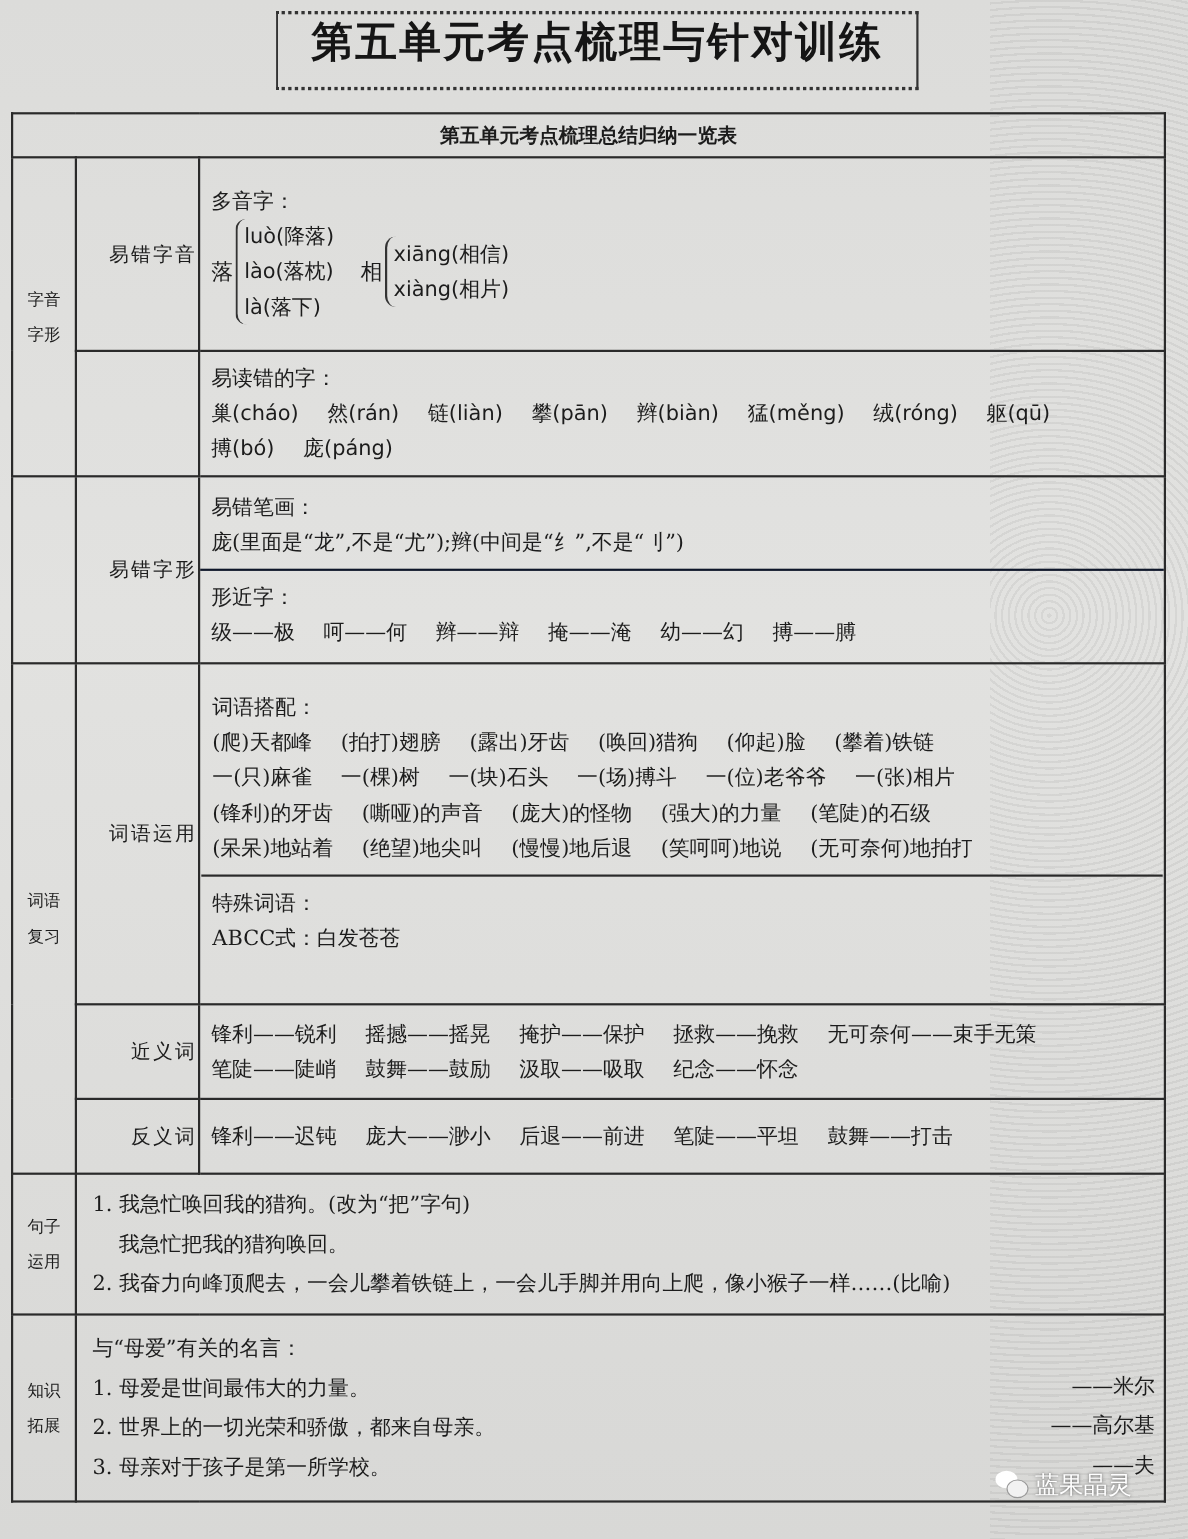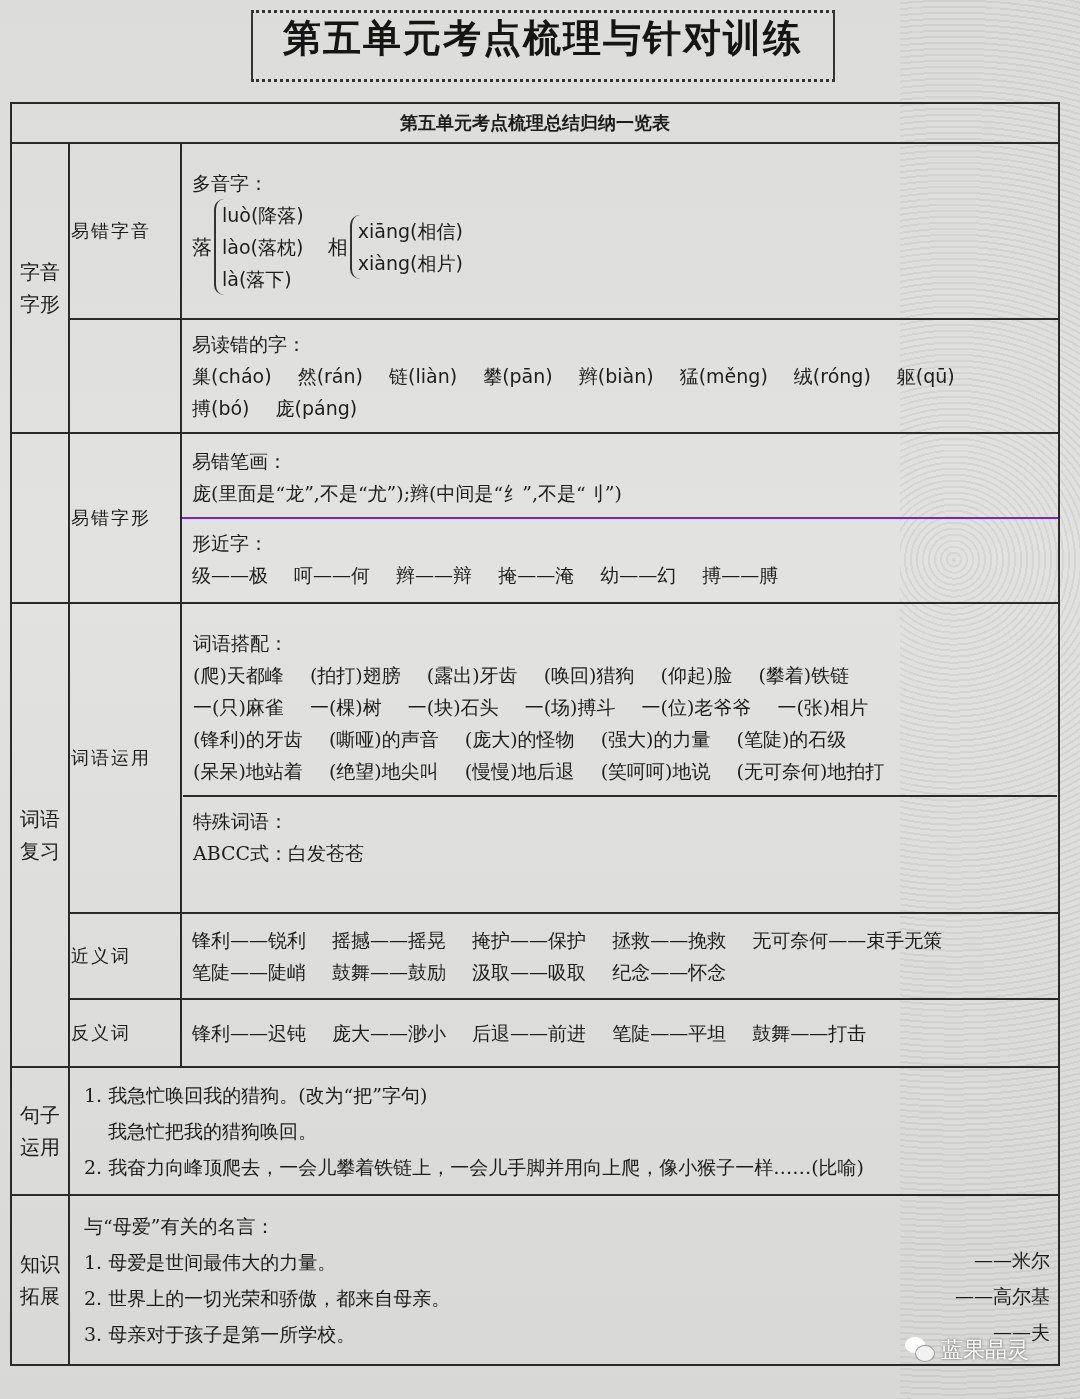--- a/index.html
+++ b/index.html
@@ -33,22 +33,22 @@
       position: absolute; left: 10px; top: 102px; width: 1050px;
       border-collapse: collapse;
       font-size: 19px;
     }
     table.main td { border: 2px solid #2a2a2a; vertical-align: middle; }
     .header-cell {
       height: 36px; text-align: center;
       font-family: Liberation Serif, serif;
       font-weight: bold; font-size: 18px;
     }
-    .cat { width: 54px; text-align: center; font-family: "DejaVu Sans", sans-serif; font-size: 20px; line-height: 32px; }
-    .sub { width: 108px; text-align: left; font-size: 18px; letter-spacing: 2px; }
+    .cat { width: 54px; text-align: center; font-family: "DejaVu Sans", sans-serif; font-size: 15px; line-height: 32px; }
+    .sub { width: 108px; text-align: right; font-size: 18px; letter-spacing: 2px; }
     .content { padding: 8px 10px; line-height: 32px; }
     .line { white-space: nowrap; }
     .item { display: inline-block; margin-right: 20px; }
     .poly { display: flex; align-items: center; }
     .poly .char { font-size: 20px; margin-right: 2px; }
     .brace {
       border-left: 2px solid #333; border-radius: 10px 0 0 10px;
       padding-left: 6px; margin-right: 24px;
     }
     .brace div { line-height: 32px; }
@@ -122,21 +122,21 @@
         <span class="item">搏(bó)</span>
         <span class="item">庞(páng)</span>
       </div>
     </td>
   </tr>
 
   <tr style="height:170px">
     <td class="cat" style="border-top:none"></td>
     <td class="sub">易错字形</td>
     <td style="padding:0">
-      <div class="content" style="border-bottom:2px solid #6d28d9">
+      <div class="content" style="border-bottom:2px solid #0f172a">
         <div>易错笔画：</div>
         <div>庞(里面是“龙”,不是“尤”);辫(中间是“纟”,不是“刂”)</div>
       </div>
       <div class="content">
         <div>形近字：</div>
         <div class="line">
           <span class="item">级——极</span>
           <span class="item">呵——何</span>
           <span class="item">辫——辩</span>
           <span class="item">掩——淹</span>

